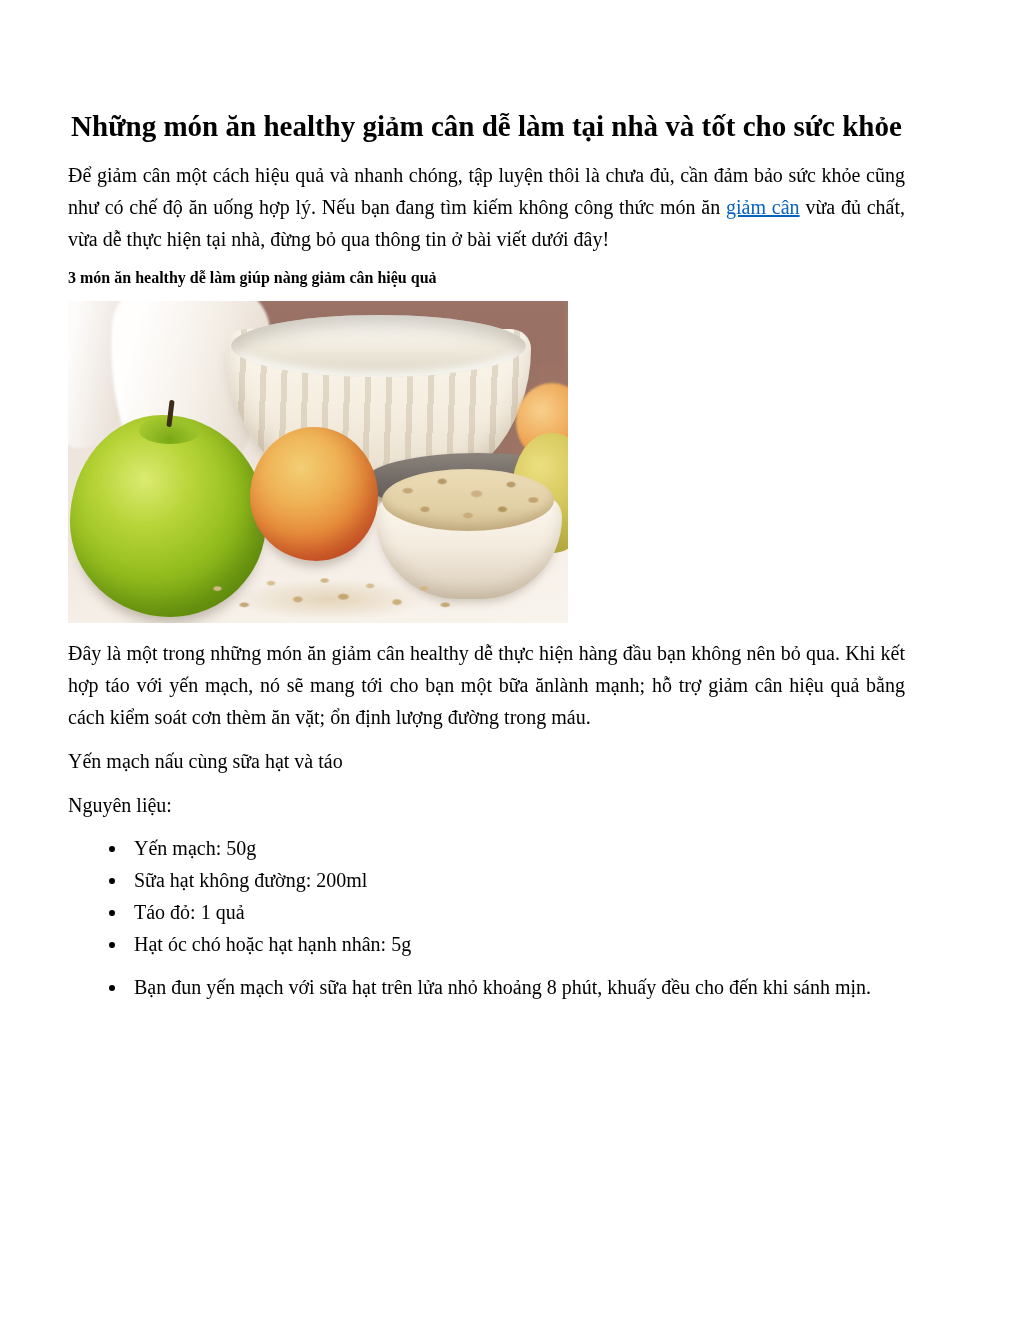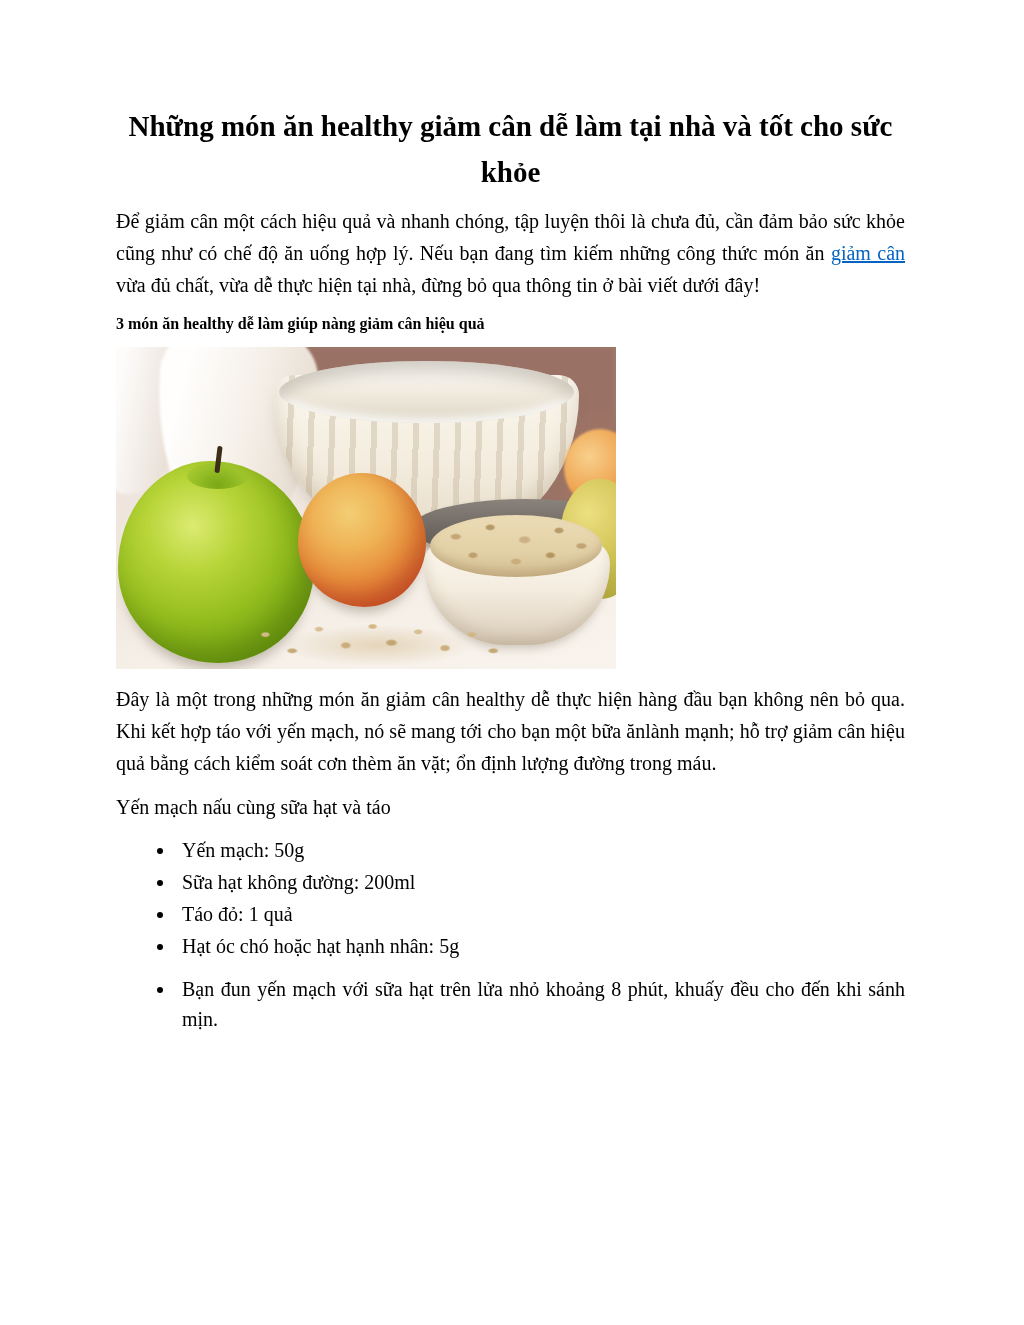--- a/index.html
+++ b/index.html
@@ -3,21 +3,21 @@
 <meta charset="utf-8">
 <style>
   * { margin:0; padding:0; box-sizing:border-box; }
   html,body { background:#ffffff; }
   body {
     width:1024px; height:1325px; overflow:hidden;
     font-family:"Liberation Serif", serif;
     color:#000000;
     position:relative;
   }
-  .page { padding:104px 119px 0 116px; }
+  .page { padding:104px 119px 0 68px; }
 
   h1.doc-title {
     font-size:29px; font-weight:bold; text-align:center;
     line-height:1.58; margin:0 0 9px 0; color:#000;
   }
   p.body {
     font-size:20px; line-height:1.6; text-align:justify;
     margin:0 0 12px 0;
   }
   p.plain { text-align:left; }
@@ -162,21 +162,21 @@
       radial-gradient(120px 26px at 50% 60%, rgba(214,190,146,.55) 0%, rgba(214,190,146,0) 80%);
   }
 </style>
 </head>
 <body>
 
 <div class="page">
 
   <h1 class="doc-title">Những món ăn healthy giảm cân dễ làm tại nhà và tốt cho sức khỏe</h1>
 
-  <p class="body"><span>Để giảm cân một cách hiệu quả và nhanh chóng, tập luyện thôi là chưa đủ, cần đảm bảo sức khỏe cũng như có chế độ ăn uống hợp lý. Nếu bạn đang tìm kiếm những công thức món ăn </span><a href="#" class="doc-link">giảm cân</a><span> vừa đủ chất, vừa dễ thực hiện tại nhà, đừng bỏ qua thông tin ở bài viết dưới đây!</span></p>
+  <p class="body"><span>Để giảm cân một cách hiệu quả và nhanh chóng, tập luyện thôi là chưa đủ, cần đảm bảo sức khỏe cũng như có chế độ ăn uống hợp lý. Nếu bạn đang tìm kiếm không công thức món ăn </span><a href="#" class="doc-link">giảm cân</a><span> vừa đủ chất, vừa dễ thực hiện tại nhà, đừng bỏ qua thông tin ở bài viết dưới đây!</span></p>
 
   <h2 class="section-heading">3 món ăn healthy dễ làm giúp nàng giảm cân hiệu quả</h2>
 
 
   <figure class="photo">
     <div class="ph ph-texture"></div>
     <div class="ph ph-texture-right"></div>
     <div class="ph ph-jug-far"></div>
     <div class="ph ph-jug"></div>
     <div class="ph ph-bowl-body"></div>
@@ -191,20 +191,21 @@
     <div class="ph ph-peach"></div>
     <div class="ph ph-small-bowl"></div>
     <div class="ph ph-oats-heap"></div>
     <div class="ph ph-scatter"></div>
   </figure>
 
   <p class="body">Đây là một trong những món ăn giảm cân healthy dễ thực hiện hàng đầu bạn không nên bỏ qua. Khi kết hợp táo với yến mạch, nó sẽ mang tới cho bạn một bữa ănlành mạnh; hỗ trợ giảm cân hiệu quả bằng cách kiểm soát cơn thèm ăn vặt; ổn định lượng đường trong máu.</p>
 
   <p class="body plain">Yến mạch nấu cùng sữa hạt và táo</p>
 
+  <p class="body plain">Nguyên liệu:</p>
 
   <ul class="doc-list">
     <li>Yến mạch: 50g</li>
     <li>Sữa hạt không đường: 200ml</li>
     <li>Táo đỏ: 1 quả</li>
     <li>Hạt óc chó hoặc hạt hạnh nhân: 5g</li>
   </ul>
 
 
   <ul class="doc-list">

